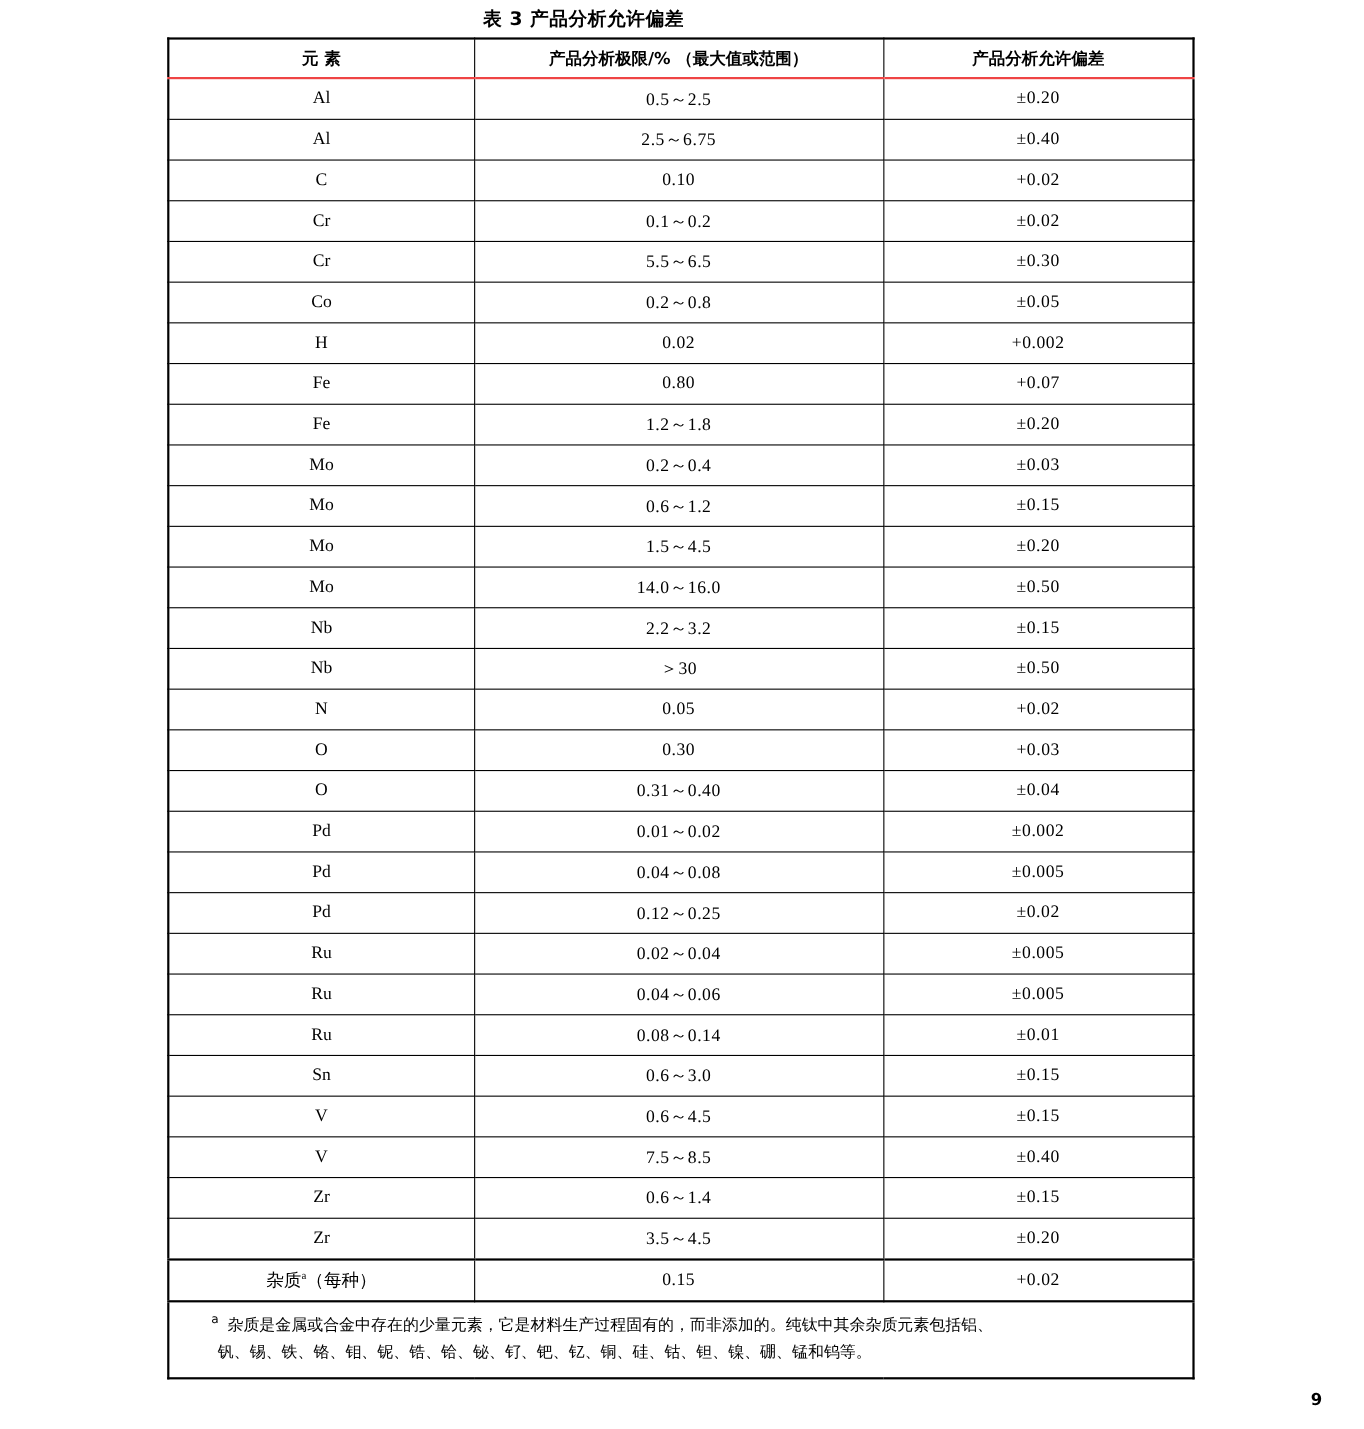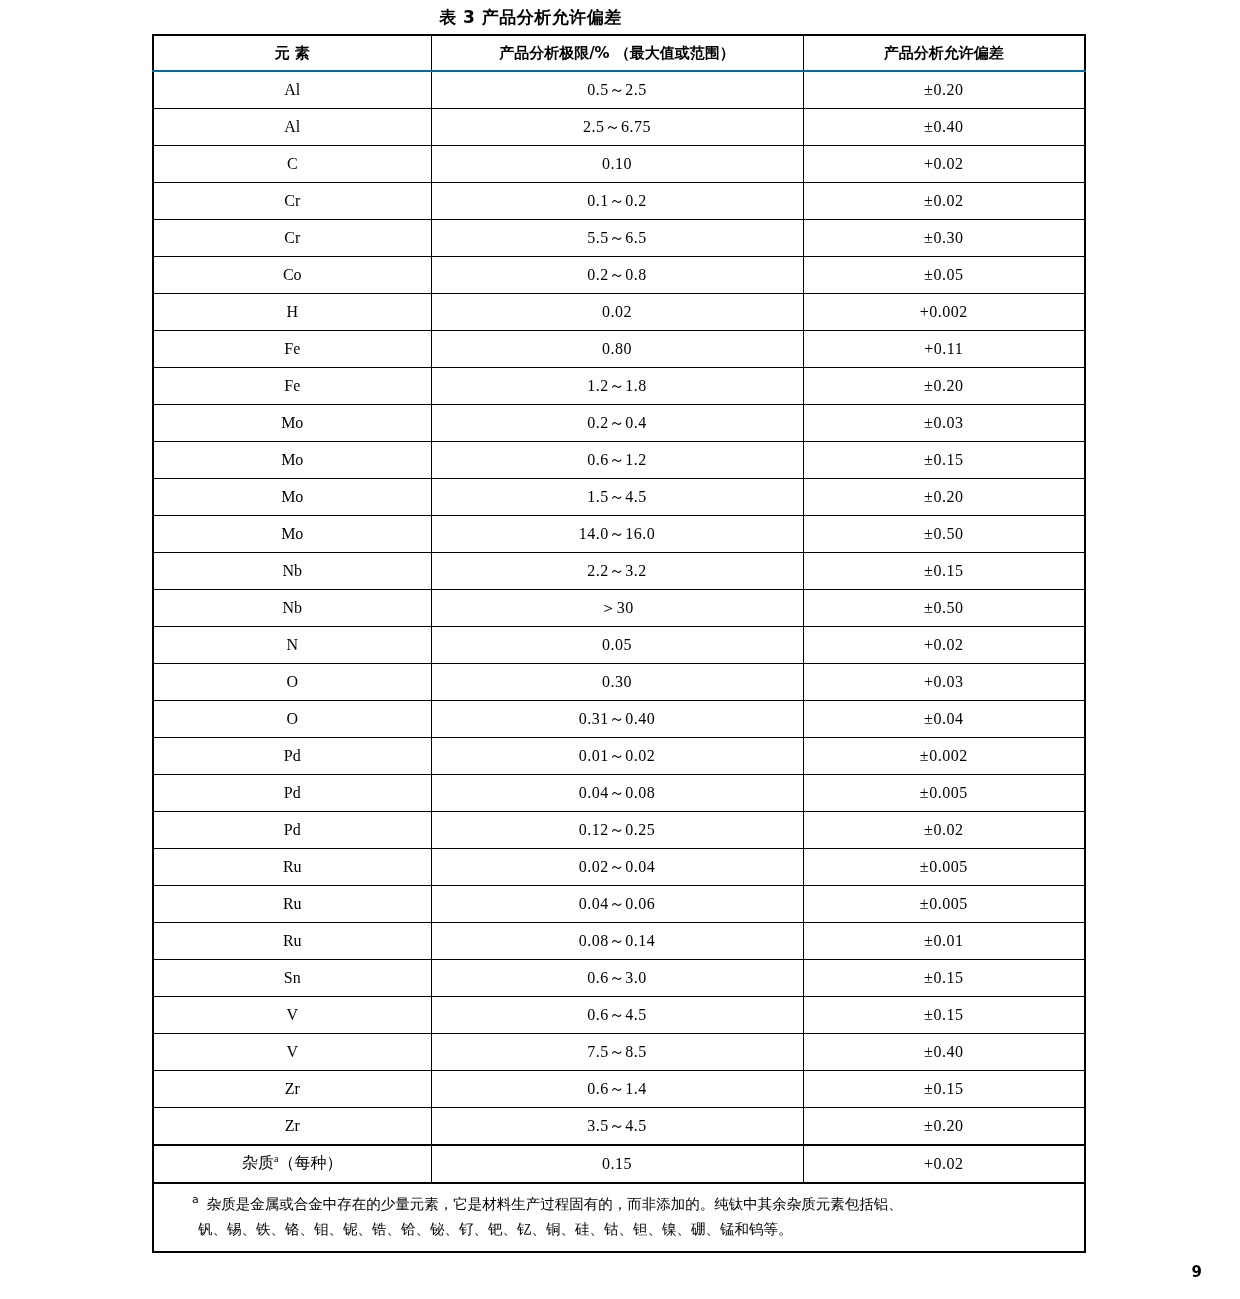--- a/index.html
+++ b/index.html
@@ -48,21 +48,21 @@
     text-align: center;
     vertical-align: middle;
     font-size: 16px;
     font-family: "Liberation Serif", serif;
   }
   table.main thead th {
     height: 34px;
     font-family: "DejaVu Sans", sans-serif;
     font-weight: bold;
     font-size: 15px;
-    border-bottom: 2px solid #0369a1;
+    border-bottom: 2px solid #ef4444;
   }
   .col-el { width: 278px; }
   .col-lim { width: 372px; }
   .col-dev { width: 282px; }
   td.cell-el { font-size: 16px; }
   td.cell-lim { font-size: 16px; letter-spacing: 0.5px; margin-left: 12px; }
   td.cell-dev { font-size: 16px; letter-spacing: 0.5px; }
   td.impurity {
     font-family: "DejaVu Sans", sans-serif;
     font-size: 14px;
@@ -148,21 +148,21 @@
           <td class="cell-dev">±0.05</td>
         </tr>
         <tr>
           <td class="cell-el">H</td>
           <td class="cell-lim">0.02</td>
           <td class="cell-dev">+0.002</td>
         </tr>
         <tr>
           <td class="cell-el">Fe</td>
           <td class="cell-lim">0.80</td>
-          <td class="cell-dev">+0.11</td>
+          <td class="cell-dev">+0.07</td>
         </tr>
         <tr>
           <td class="cell-el">Fe</td>
           <td class="cell-lim">1.2～1.8</td>
           <td class="cell-dev">±0.20</td>
         </tr>
         <tr>
           <td class="cell-el">Mo</td>
           <td class="cell-lim">0.2～0.4</td>
           <td class="cell-dev">±0.03</td>

